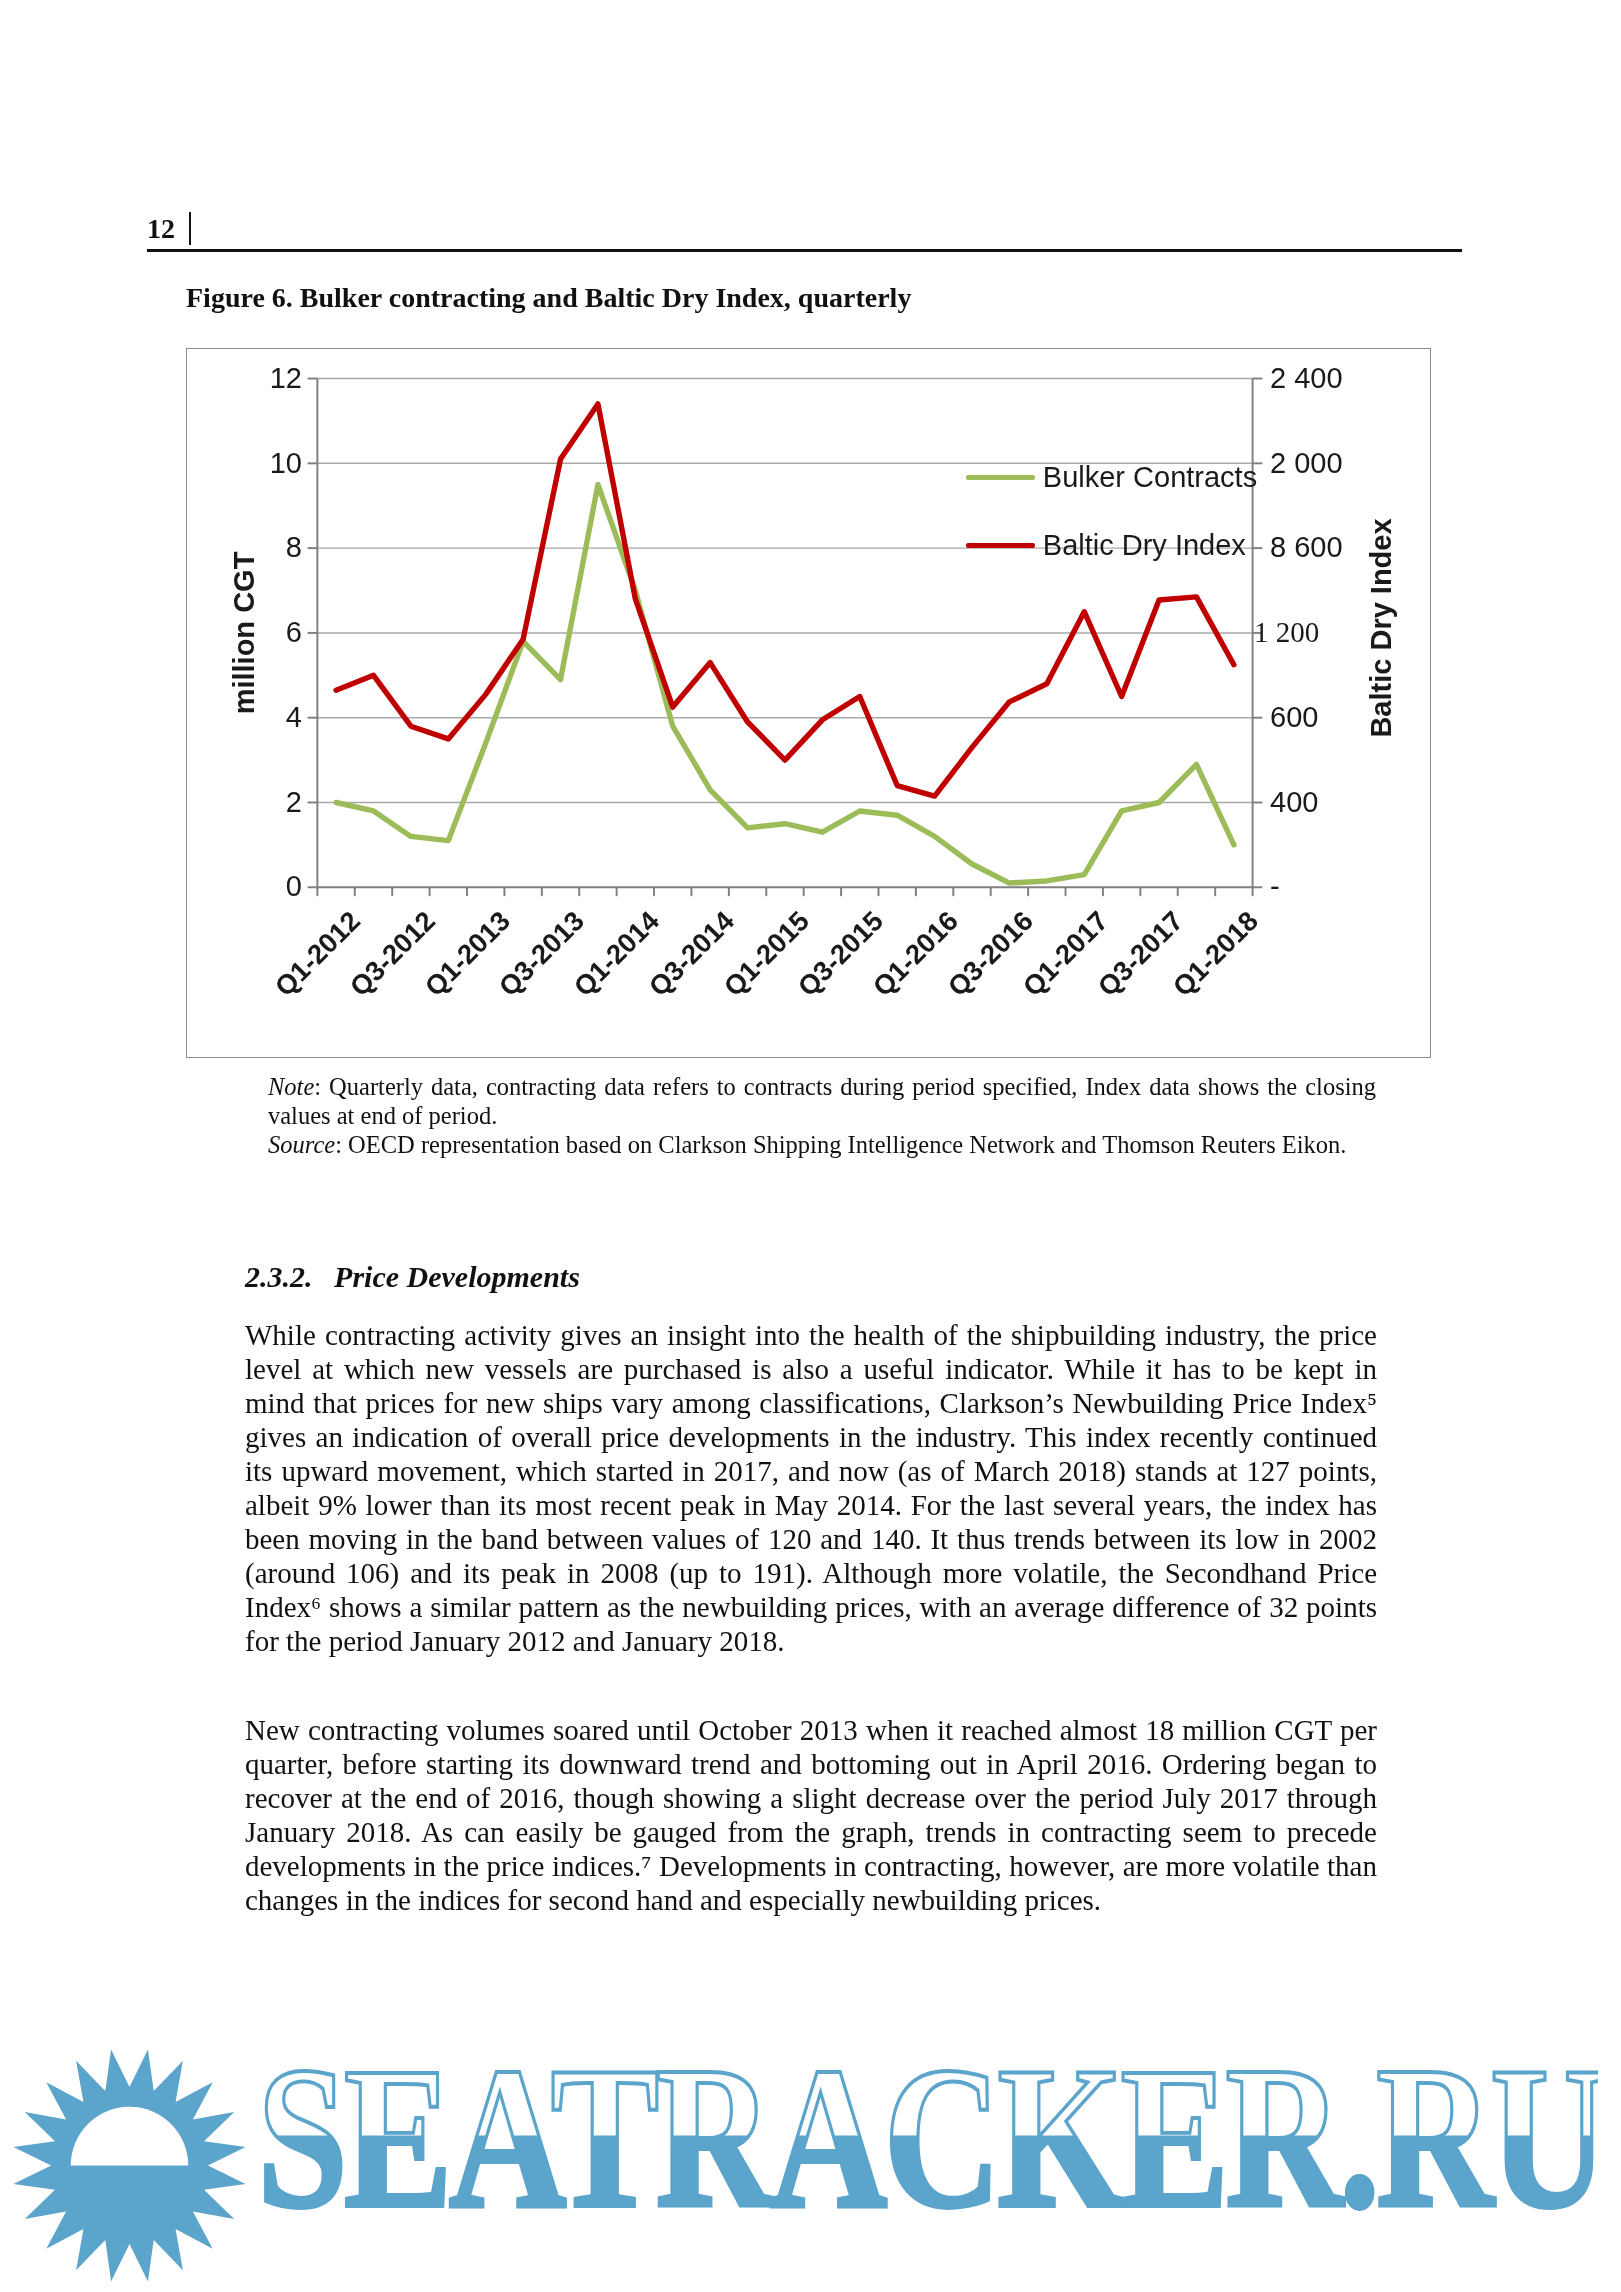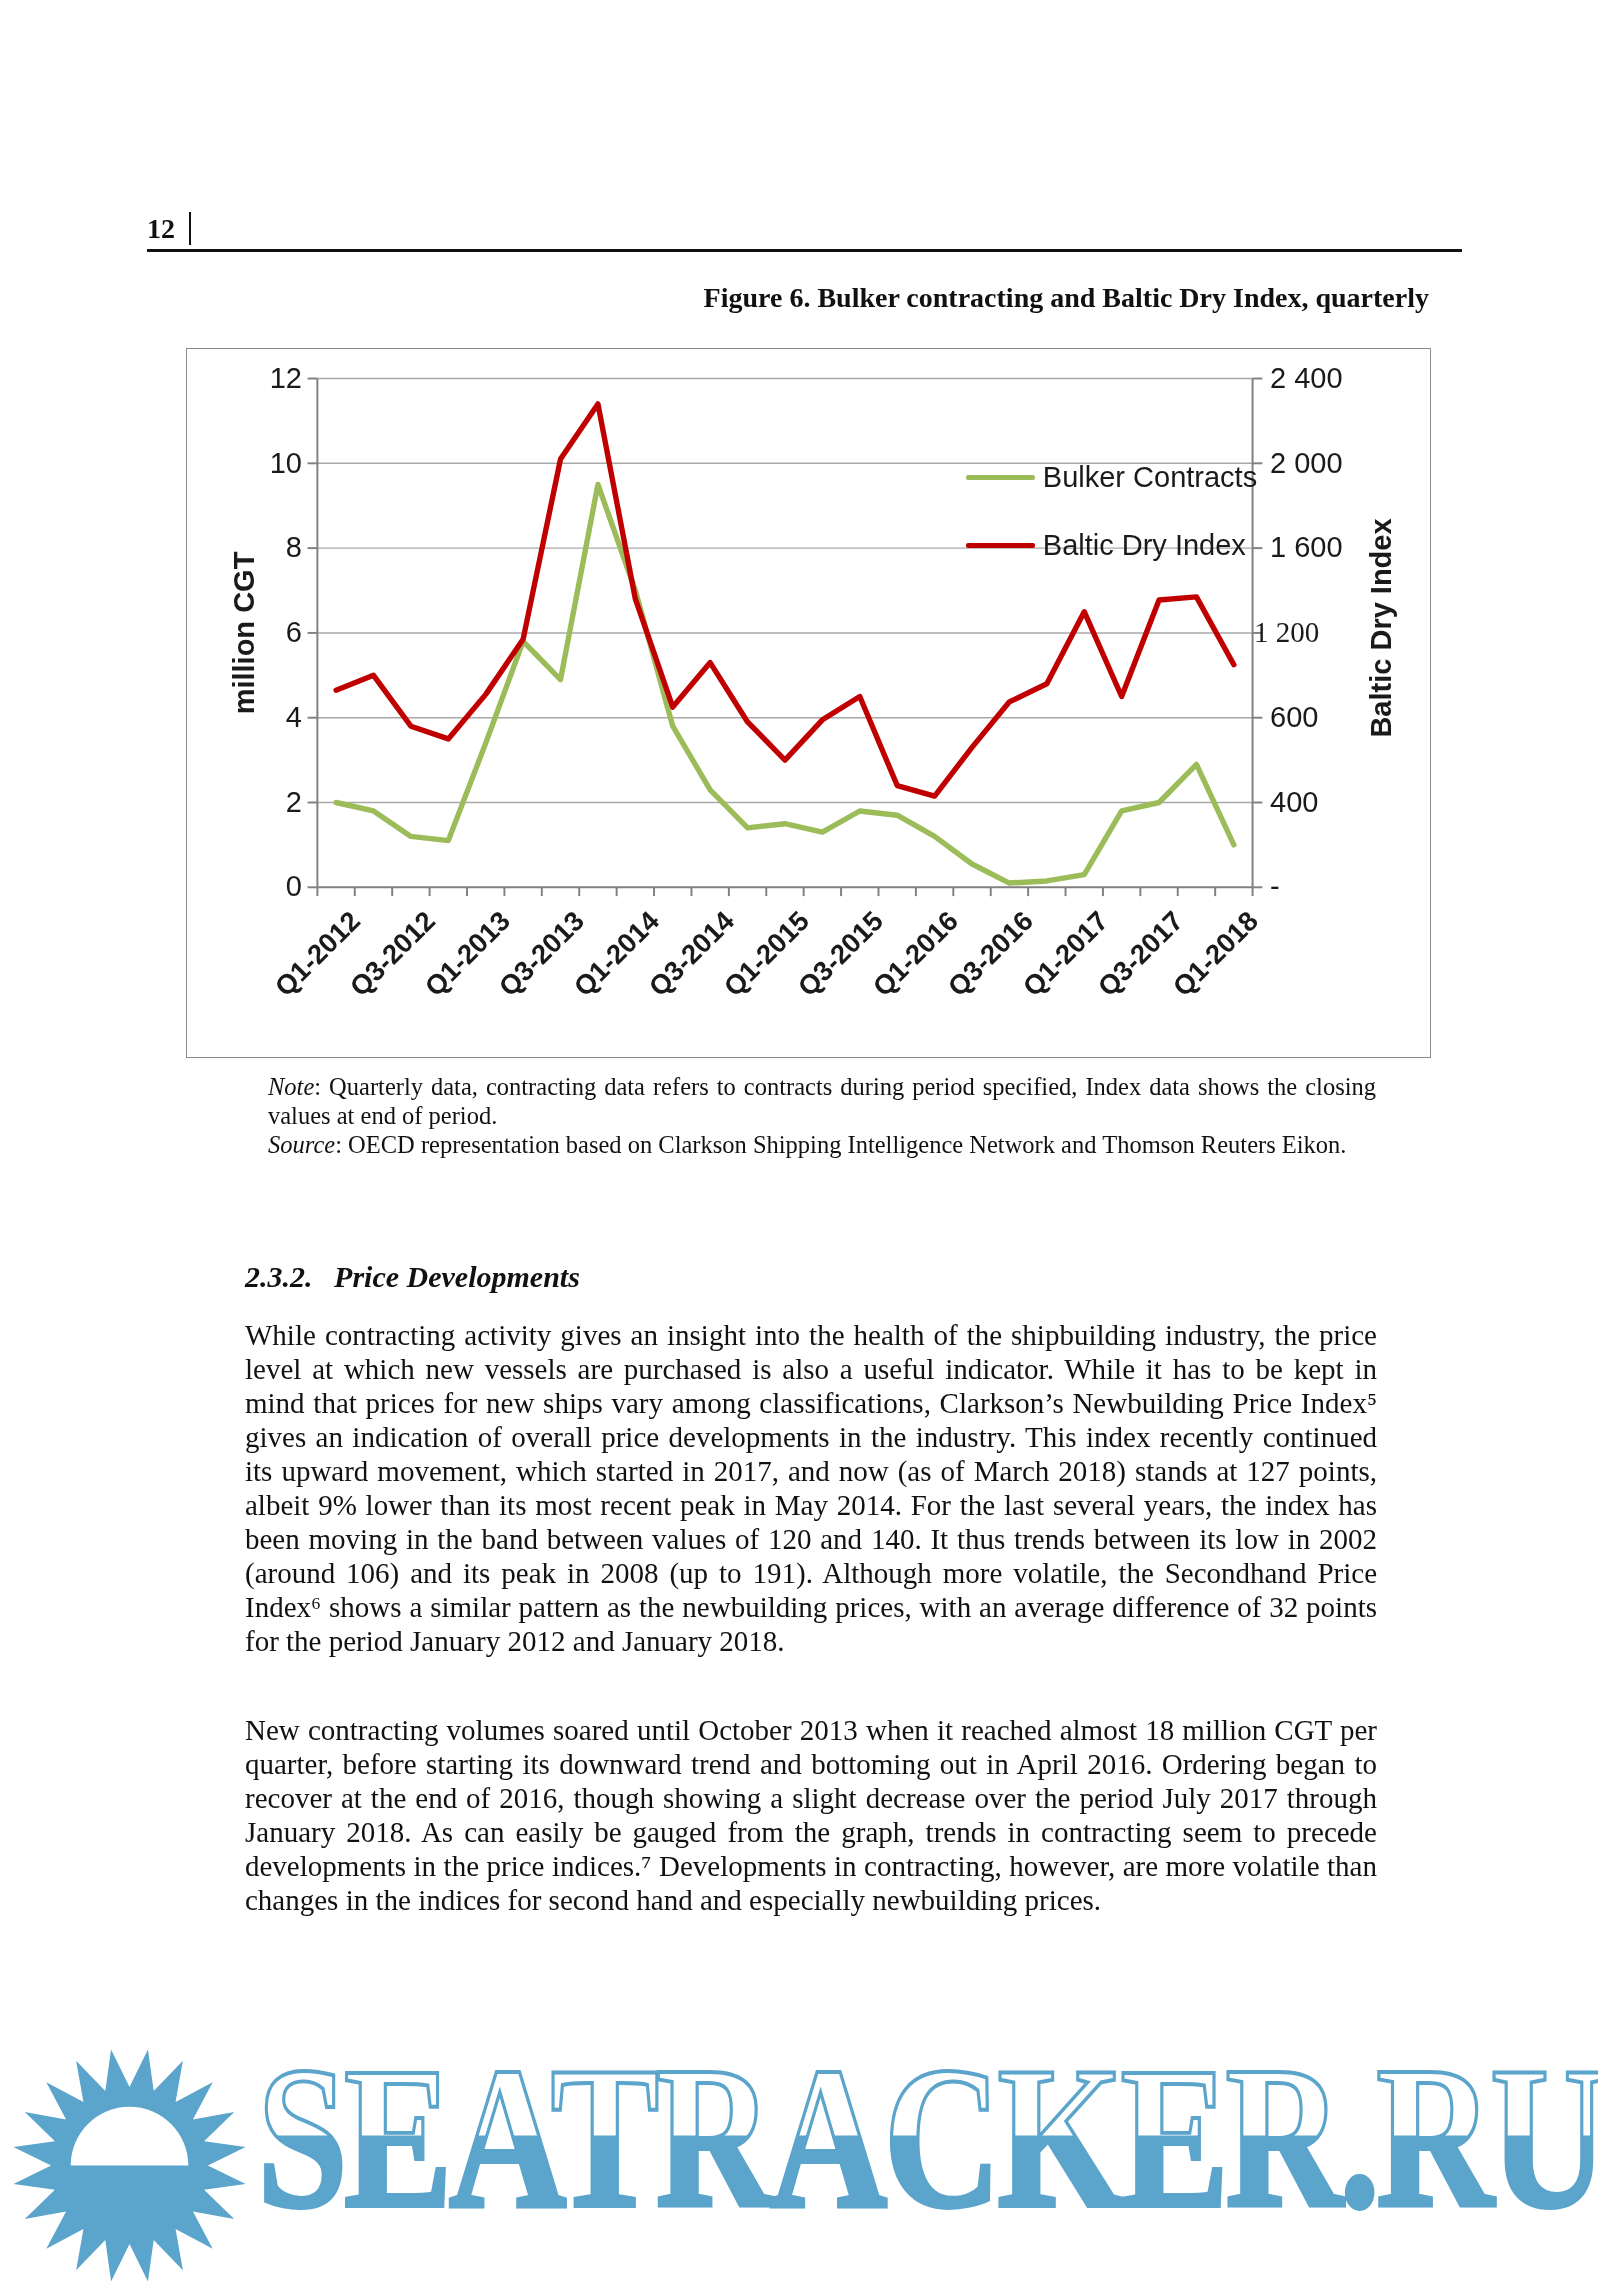--- a/index.html
+++ b/index.html
@@ -8,21 +8,21 @@
     font-family:"Liberation Serif", serif;color:#111;
     overflow:hidden;
   }
   
   .header-row{position:absolute;left:147px;top:212px;display:flex;align-items:center;}
   .page-num{font-weight:bold;font-size:28px;}
   .header-divider{width:2px;height:33px;background:#111;margin:0 15.7px 0 13.7px;}
   .header-title{font-size:28px;letter-spacing:0.5px;}
   .header-rule{position:absolute;left:147px;top:249px;width:1315px;height:2.9px;background:#111;}
   
-  .figure-title{position:absolute;left:186px;top:282px;width:1243px;text-align:right;
+  .figure-title{position:absolute;left:186px;top:282px;width:1243px;text-align:left;
     font-weight:bold;font-size:28px;}
   #figure-box{position:absolute;left:186px;top:348px;width:1243px;height:708px;
     border:1px solid #8c8c8c;background:#fff;
     font-family:"Liberation Sans", sans-serif;}
   #chart-svg{position:absolute;left:0;top:0;}
   .ytick{position:absolute;font-size:29px;color:#1a1a1a;white-space:nowrap;}
   .xtick{position:absolute;font-size:27.4px;font-weight:bold;color:#1a1a1a;white-space:nowrap;
     width:294px;text-align:right;transform-origin:100% 0;transform:rotate(-45deg);}
   .axis-title{position:absolute;font-size:29px;font-weight:bold;color:#1a1a1a;white-space:nowrap;
     transform:translate(-50%,-50%) rotate(-90deg);}
@@ -132,21 +132,21 @@
     <div class="ytick" style="right: 1128px; top: 437px;">2</div>
     <div class="ytick" style="right: 1128px; top: 352px;">4</div>
     <div class="ytick" style="right: 1128px; top: 267px;">6</div>
     <div class="ytick" style="right: 1128px; top: 182px;">8</div>
     <div class="ytick" style="right: 1128px; top: 98px;">10</div>
     <div class="ytick" style="right: 1128px; top: 12.7px;">12</div>
     <div class="ytick" style="left: 1083px; top: 521px;">-</div>
     <div class="ytick" style="left: 1083px; top: 437px;">400</div>
     <div class="ytick" style="left: 1083px; top: 352px;">600</div>
     <div class="ytick" style="left: 1067px; top: 267px; font-family: Liberation Serif, serif;">1 200</div>
-    <div class="ytick" style="left: 1083px; top: 182px;">1 600</div>
+    <div class="ytick" style="left: 1083px; top: 182px;">8 600</div>
     <div class="ytick" style="left: 1083px; top: 98px;">2 000</div>
     <div class="ytick" style="left: 1083px; top: 12.7px;">2 400</div>
     <div class="xtick" style="left: -137px; top: 556px;">Q1-2012</div>
     <div class="xtick" style="left: -62px; top: 556px;">Q3-2012</div>
     <div class="xtick" style="left: 12.5px; top: 556px;">Q1-2013</div>
     <div class="xtick" style="left: 87px; top: 556px;">Q3-2013</div>
     <div class="xtick" style="left: 162px; top: 556px;">Q1-2014</div>
     <div class="xtick" style="left: 237px; top: 556px;">Q3-2014</div>
     <div class="xtick" style="left: 312px; top: 556px;">Q1-2015</div>
     <div class="xtick" style="left: 386px; top: 556px;">Q3-2015</div>

